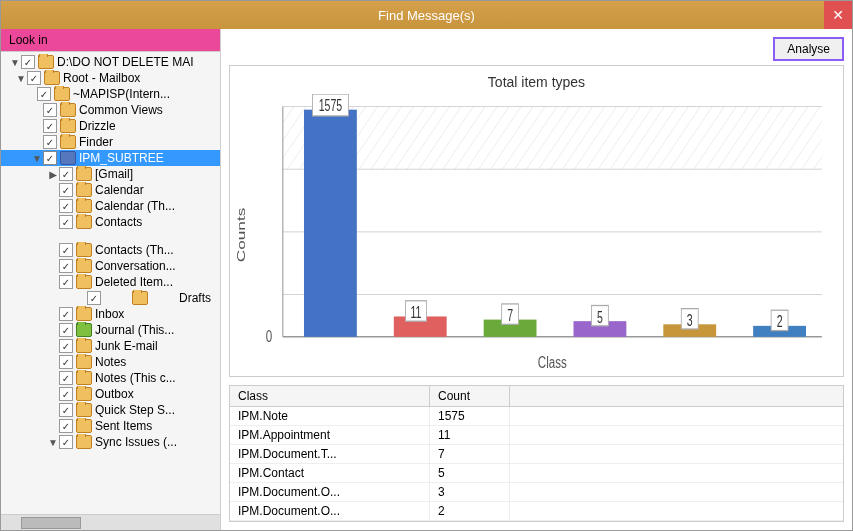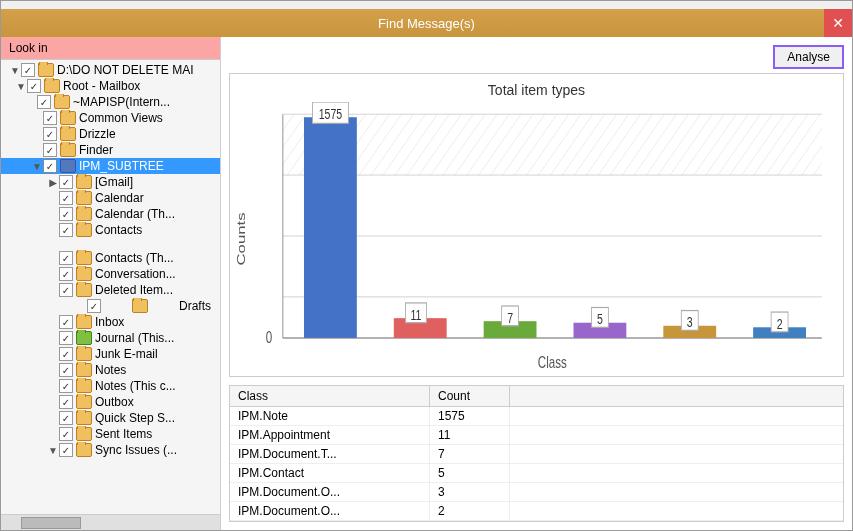--- a/index.html
+++ b/index.html
@@ -20,21 +20,20 @@
       flex-direction: column;
     }
     .title-bar {
       background: linear-gradient(to bottom, #d4a04a, #c8943c);
       height: 28px;
       display: flex;
       align-items: center;
       justify-content: center;
       position: relative;
       flex-shrink: 0;
-      margin-top: 8px;
     }
     .title-bar-text {
       color: #fff;
       font-size: 13px;
       font-weight: normal;
     }
     .title-bar-close {
       position: absolute;
       right: 0;
       top: 0;
@@ -57,21 +56,21 @@
     .left-panel {
       width: 220px;
       background: #f5f5f5;
       border-right: 1px solid #ccc;
       display: flex;
       flex-direction: column;
       flex-shrink: 0;
       overflow: hidden;
     }
     .look-in-header {
-      background: #fca5a5;
+      background: #ec4899;
       border-bottom: 1px solid #ccc;
       padding: 4px 8px;
       font-size: 12px;
     }
     .tree-area {
       flex: 1;
       overflow-y: auto;
       overflow-x: hidden;
       padding: 2px 0;
     }

